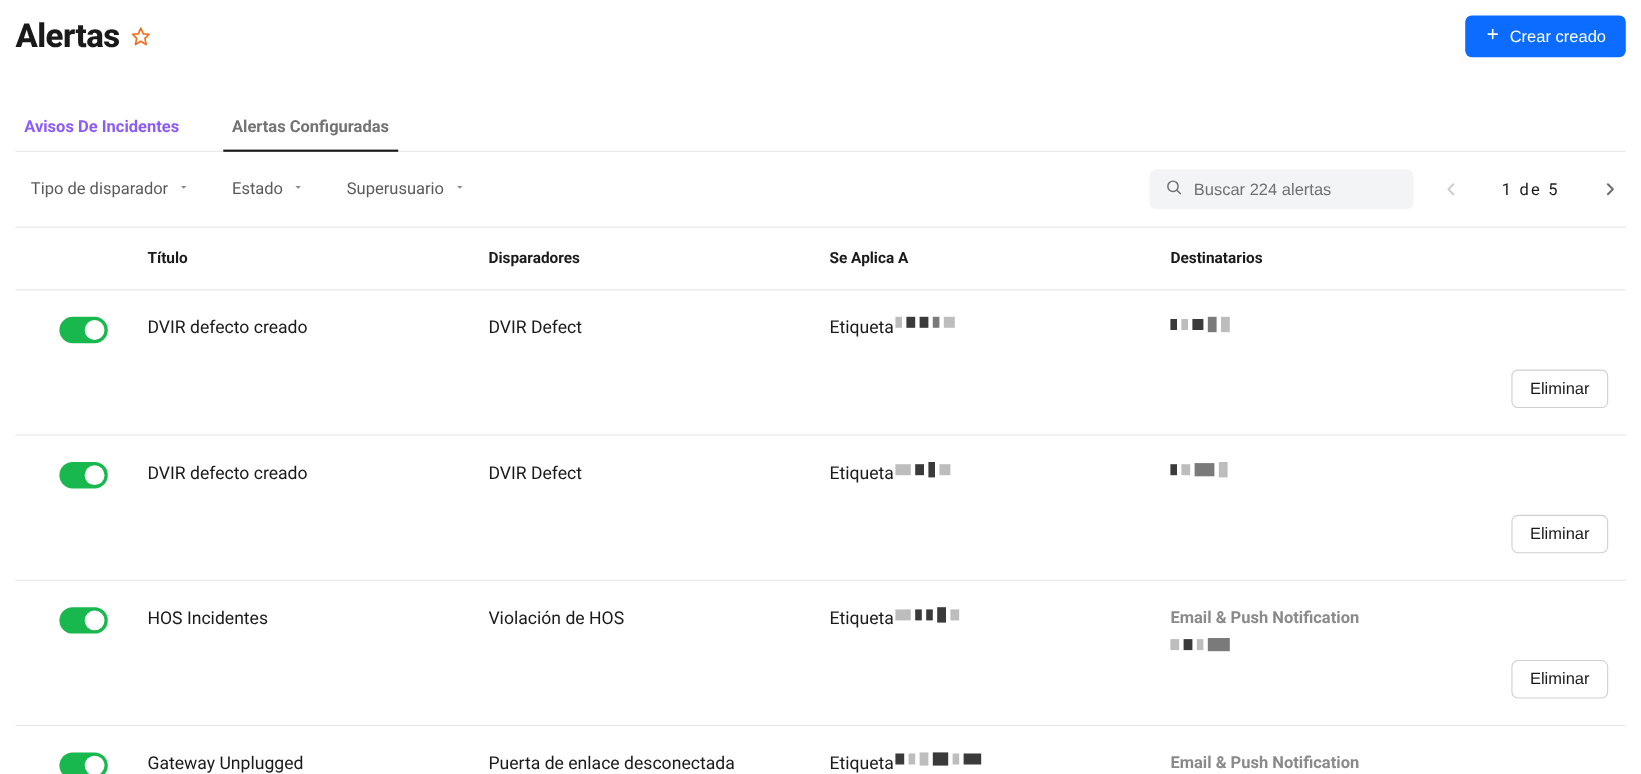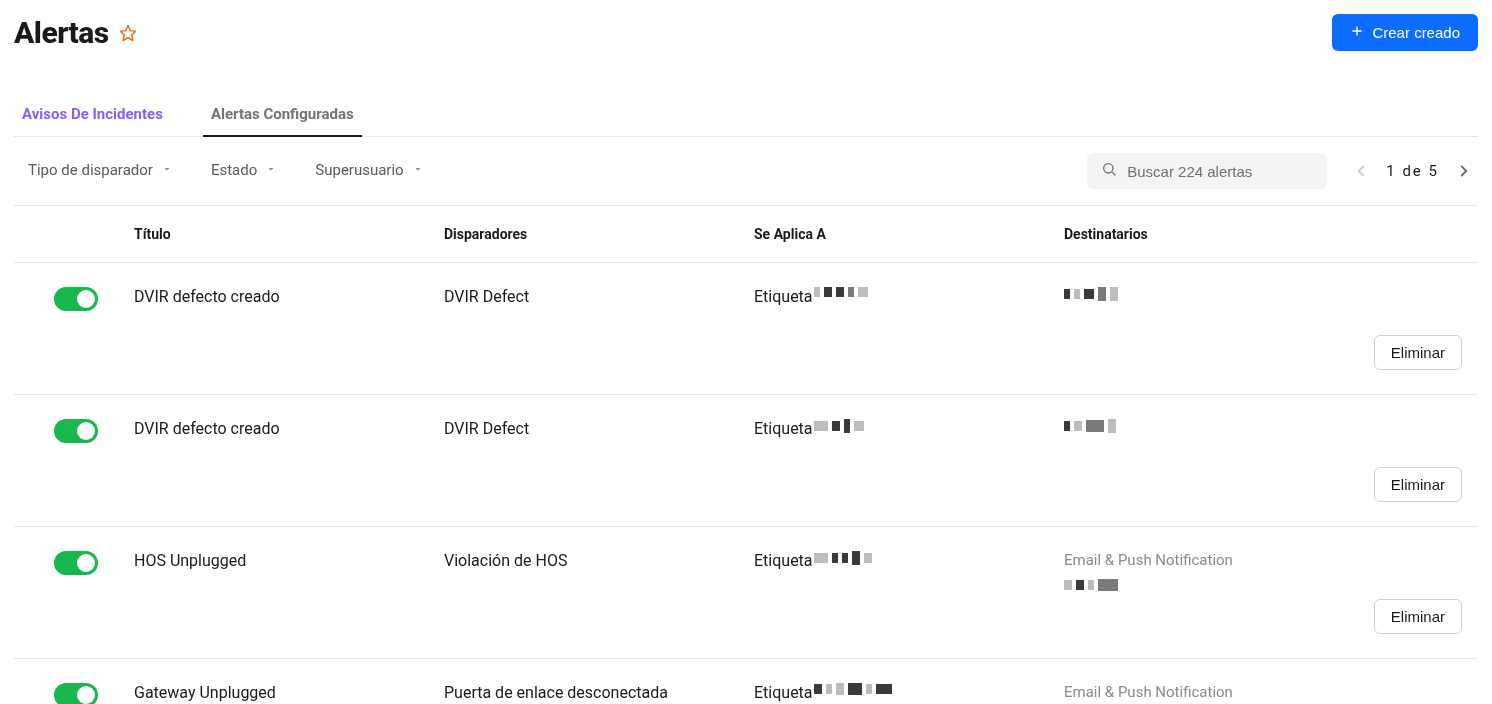--- a/index.html
+++ b/index.html
@@ -112,21 +112,21 @@
     background: transparent;
     outline: none;
     font-size: 15px;
     color: #404040;
     width: 100%;
   }
   .search input::placeholder { color: #707070; }
   .paginator {
     display: flex;
     align-items: center;
-    gap: 11px;
+    gap: 32px;
   }
   .paginator .nav-btn {
     width: 28px; height: 28px;
     display: inline-flex; align-items:center; justify-content:center;
     color: #707070;
     cursor: pointer;
   }
   .paginator .nav-btn.disabled { color: #cfcfcf; cursor: default; }
   .paginator .page-indicator {
     font-size: 15px;
@@ -172,21 +172,21 @@
     display:inline-flex; gap:4px; align-items:center;
   }
   .redacted span {
     display:inline-block;
     height:10px;
     background:#3a3a3a;
   }
   .redacted span.light { background:#bdbdbd; }
   .redacted span.mid { background:#7a7a7a; }
   .recip-cell { display:flex; flex-direction:column; gap:10px; }
-  .recip-label { color:#8a8a8a; font-size:15px; font-weight:400; }
+  .recip-label { color:#8a8a8a; font-size:15px; font-weight:700; }
   .action-cell { display:flex; justify-content:flex-end; padding-right:16px;margin-top:48px; }
   .delete-btn {
     background:#fff;
     border:1px solid #d0d0d0;
     border-radius:6px;
     padding:8px 16px;
     font-size:15px;
     color:#1a1a1a;
     cursor:pointer;
   }
@@ -345,21 +345,21 @@
       <button class="delete-btn">Eliminar</button>
     </div>
   </div>
 
   <div class="table-row">
     <div class="toggle-cell">
       <div class="toggle">
           <div class="knob"></div>
         </div>
     </div>
-    <div>HOS Unplugged</div>
+    <div>HOS Incidentes</div>
     <div>Violación de HOS</div>
     <div class="applies-cell">
       <span>Etiqueta</span>
       <span class="redacted">
         <span class="light" style="width:14px"></span>
           <span style="width:6px"></span>
           <span style="width:6px"></span>
           <span style="width:8px;height:14px"></span>
           <span class="light" style="width:8px"></span>
       </span>

